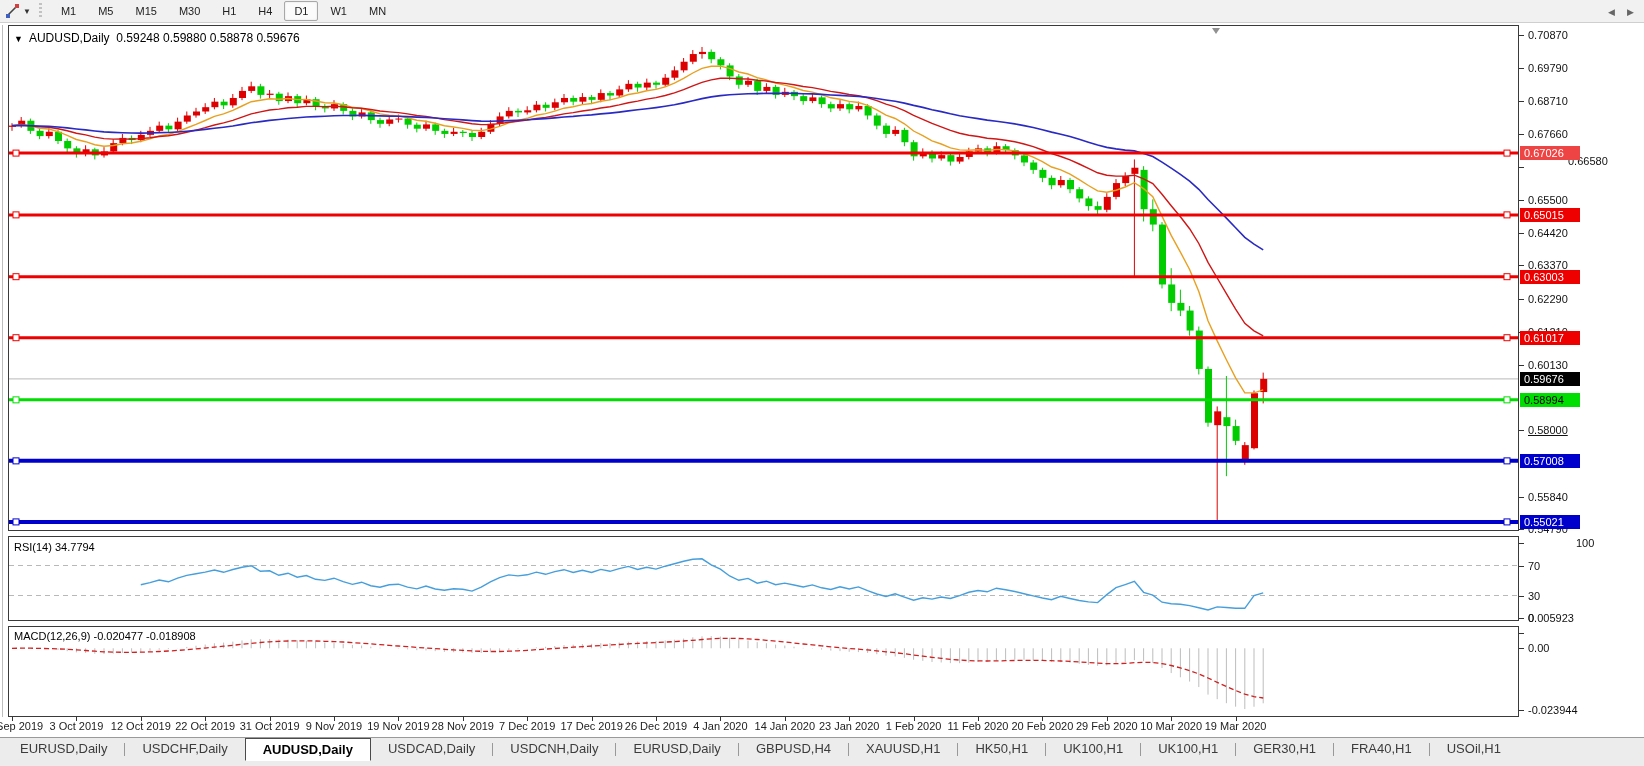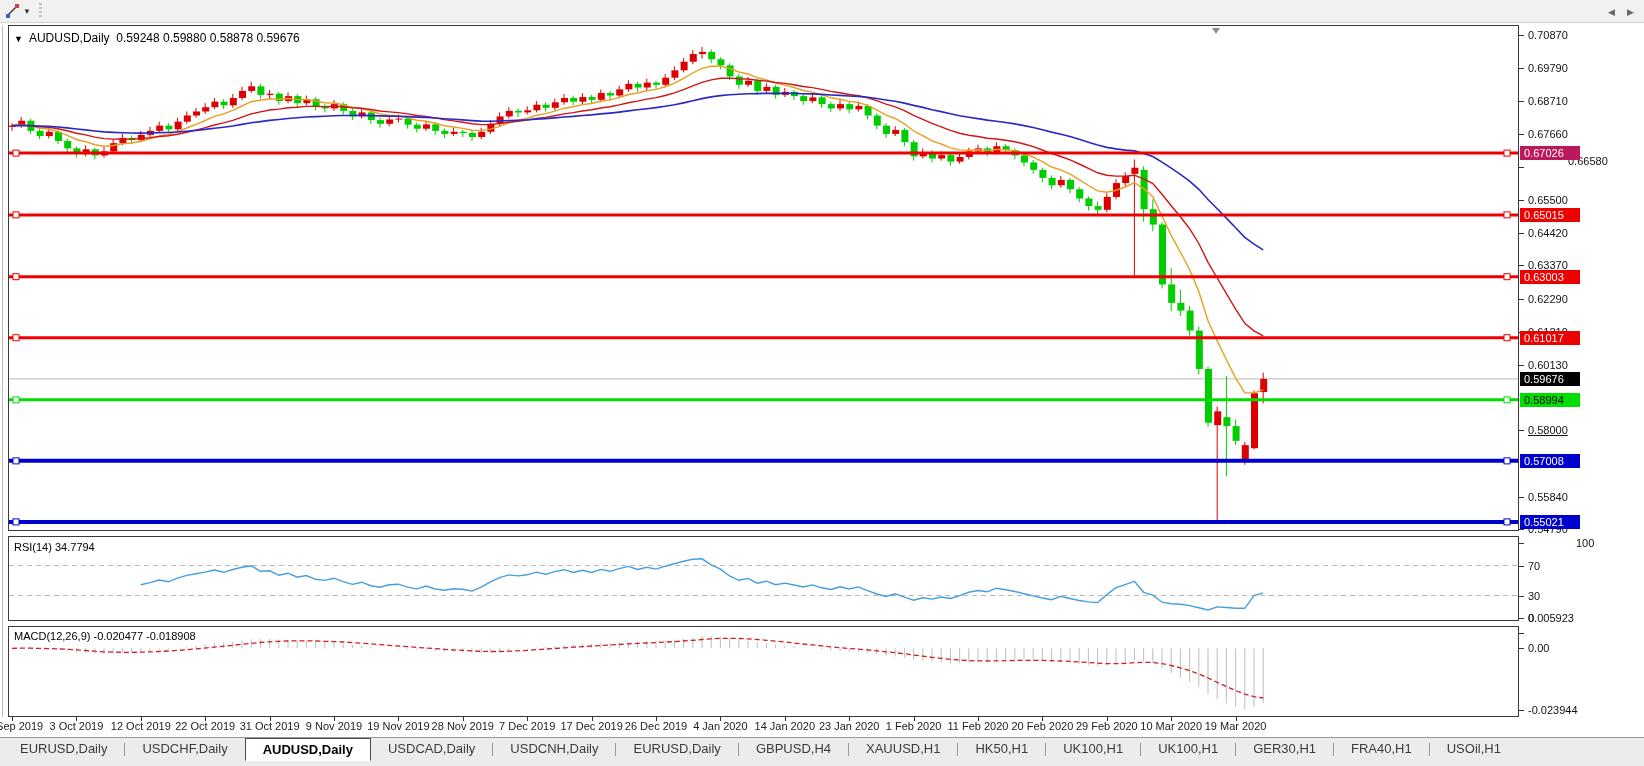--- a/index.html
+++ b/index.html
@@ -47,20 +47,31 @@
   <div class="toolbar">
     <div class="tool-icon">
       <svg width="16" height="16" viewBox="0 0 16 16">
         <line x1="2" y1="13" x2="12" y2="3" stroke="#444" stroke-width="1.6"></line>
         <rect x="10" y="1" width="4" height="4" fill="#d04040"></rect>
         <rect x="1" y="11" width="4" height="4" fill="#4060c0"></rect>
       </svg>
     </div>
     <div class="caret">▼</div>
     <div class="grip"></div>
+    <div id="tfButtons" style="display:flex;align-items:center;">
+        <div class="tfbtn">M1</div>
+        <div class="tfbtn">M5</div>
+        <div class="tfbtn">M15</div>
+        <div class="tfbtn">M30</div>
+        <div class="tfbtn">H1</div>
+        <div class="tfbtn">H4</div>
+        <div class="tfbtn active">D1</div>
+        <div class="tfbtn">W1</div>
+        <div class="tfbtn">MN</div>
+      </div>
   </div>
 
   <div class="vline-edge" style="left:2px;top:25px;height:692px;"></div>
 
   <div class="panel" style="left:8px;top:25px;width:1511px;height:506px;"></div>
   <svg id="mainSvg" class="plot" style="left:9px;top:26px;" width="1509" height="504">
       <line x1="0" x2="1509" y1="352.9016897081414" y2="352.9016897081414" stroke="#b8b8b8" stroke-width="1"></line>
       <g>
         <line x1="3" x2="3" y1="97.17204301075253" y2="104.852534562212" stroke="#dd0000" stroke-width="1"></line>
         <rect x="0" y="99.62980030721957" width="7" height="1.228878648233703" fill="#dd0000"></rect>
@@ -562,21 +573,21 @@
       <div class="axtick" style="top: 331.774px;"></div>
       <div class="axlab" style="top: 325.774px;">0.61210</div>
       <div class="axtick" style="top: 364.954px;"></div>
       <div class="axlab" style="top: 358.954px;">0.60130</div>
       <div class="axtick" style="top: 430.392px;"></div>
       <div class="axlab" style="top: 424.392px; text-decoration: underline;">0.58000</div>
       <div class="axtick" style="top: 496.751px;"></div>
       <div class="axlab" style="top: 490.751px;">0.55840</div>
       <div class="axtick" style="top: 529.009px;"></div>
       <div class="axlab" style="top: 523.009px;">0.54790</div>
-      <div class="pbox" style="top: 146.095px; background: #be185d; color: rgb(255, 255, 255);">0.67026</div>
+      <div class="pbox" style="top: 146.095px; background: #ef4444; color: rgb(255, 255, 255);">0.67026</div>
       <div class="pbox" style="top: 207.877px; background: rgb(238, 0, 0); color: rgb(255, 255, 255);">0.65015</div>
       <div class="pbox" style="top: 269.69px; background: rgb(238, 0, 0); color: rgb(255, 255, 255);">0.63003</div>
       <div class="pbox" style="top: 330.704px; background: rgb(238, 0, 0); color: rgb(255, 255, 255);">0.61017</div>
       <div class="pbox" style="top: 392.854px; background: rgb(0, 221, 0); color: rgb(0, 0, 0);">0.58994</div>
       <div class="pbox" style="top: 453.868px; background: rgb(0, 0, 204); color: rgb(255, 255, 255);">0.57008</div>
       <div class="pbox" style="top: 514.912px; background: rgb(0, 0, 204); color: rgb(255, 255, 255);">0.55021</div>
       <div class="pbox" style="top: 371.902px; background: rgb(0, 0, 0); color: rgb(255, 255, 255);">0.59676</div>
       <div class="axtick" style="top: 543px;"></div>
       <div class="axlab" style="top: 537px; margin-left: 48px;">100</div>
       <div class="axtick" style="top: 565.5px;"></div>

